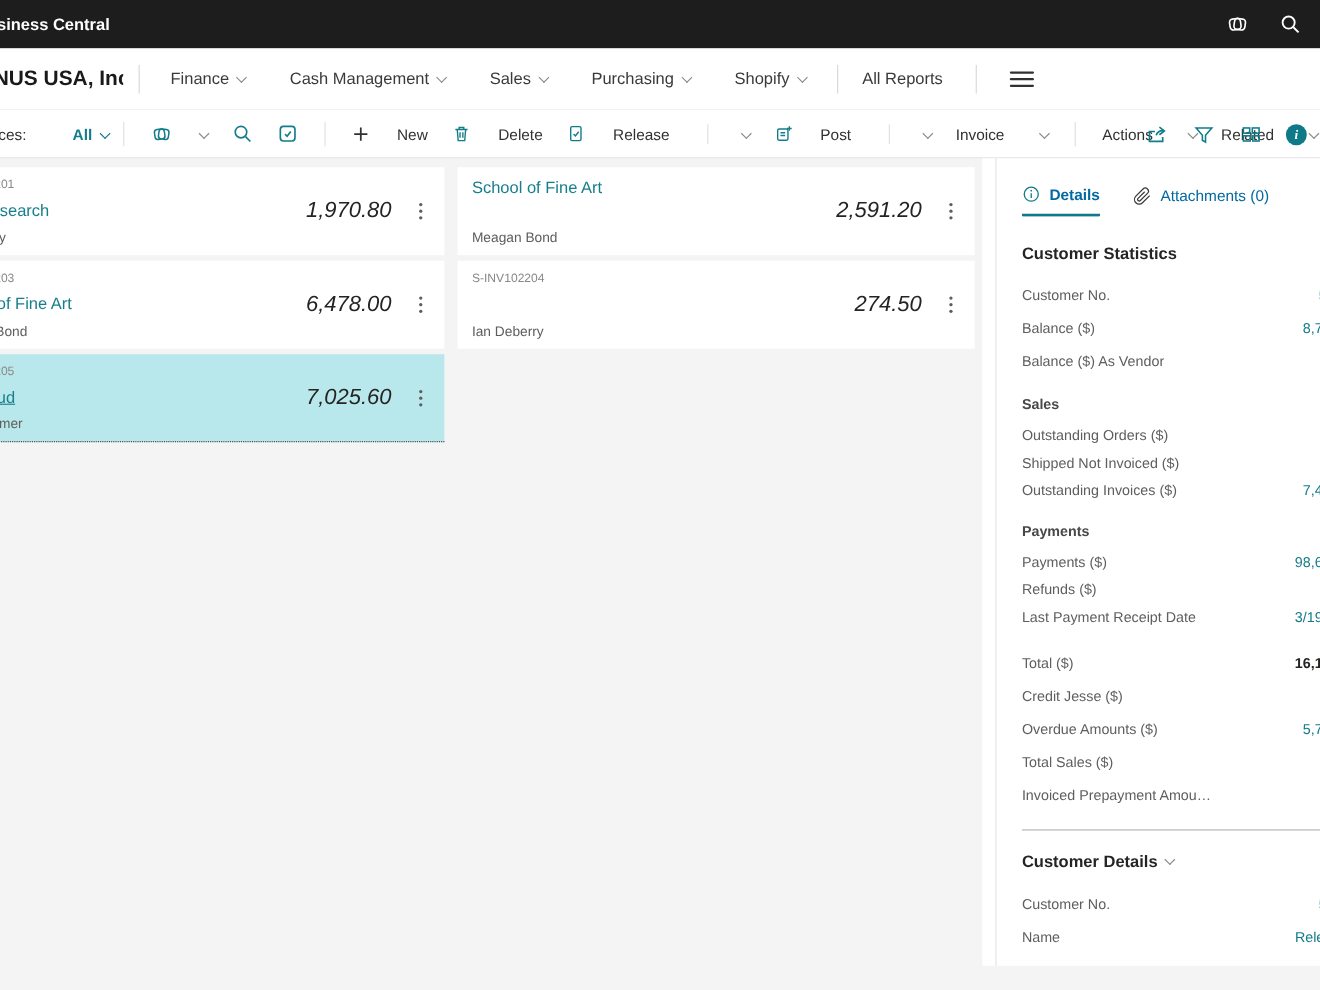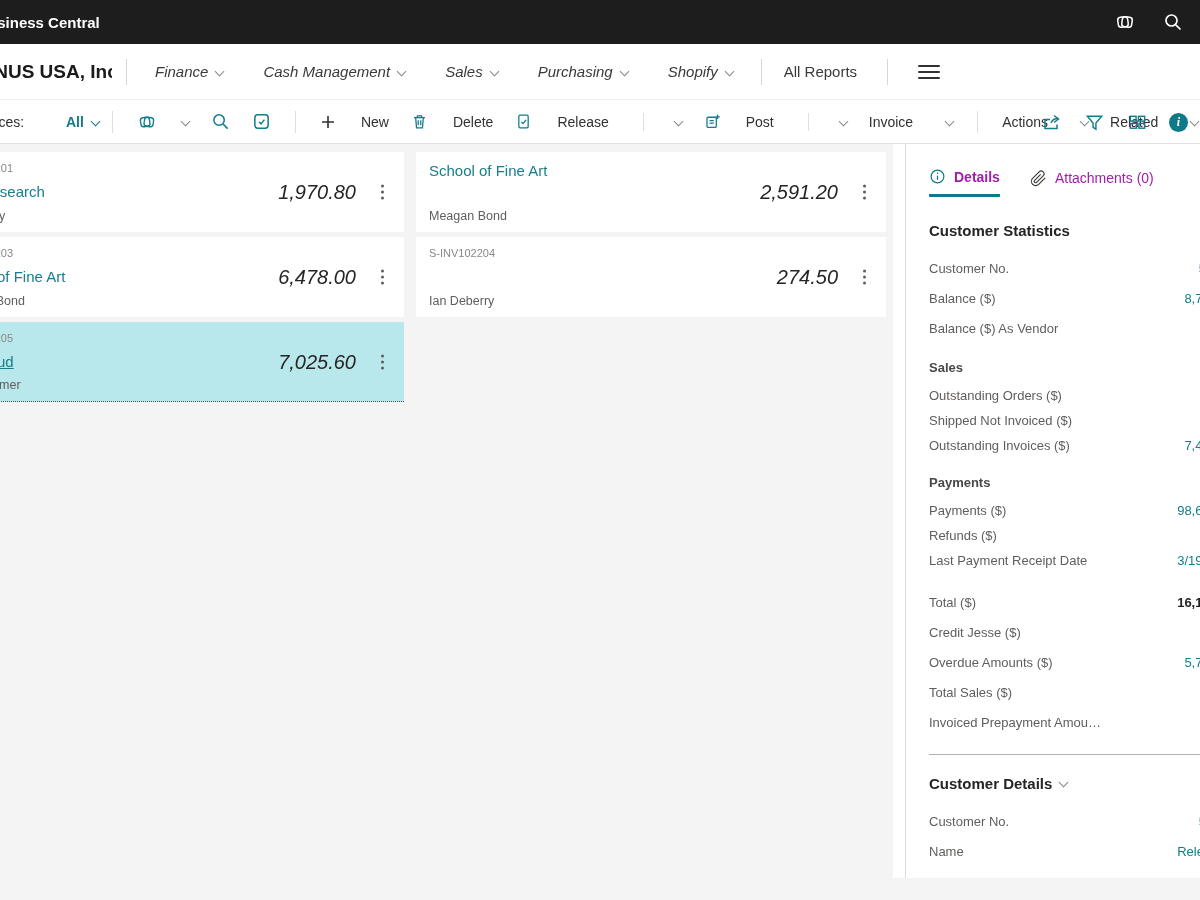--- a/index.html
+++ b/index.html
@@ -13,21 +13,21 @@
   .topbar-title { color:#fff; font-size:15px; font-weight:700; white-space:nowrap; margin-left:-127px; }
   .topbar-icons { position:absolute; right:16px; top:0; height:44px; display:flex; gap:26px; align-items:center; }
   .tb-icon { width:22px; height:22px; display:flex; align-items:center; justify-content:center; cursor:pointer; }
 
   
   .navrow { position:absolute; left:0; top:44px; width:1200px; height:56px; background:#fff;
             display:flex; align-items:center; border-bottom:1px solid #f0f0f0; }
   .company-clip { overflow:hidden; width:112px; height:56px; display:flex; align-items:center; flex:none; }
   .company { font-size:19px; font-weight:700; color:#1b1a19; white-space:nowrap; margin-left:-48px; }
   .vdiv { width:1px; height:26px; background:#d8d6d4; margin:0 14px; flex:none; }
-  .nav-items { display:flex; align-items:flex-start; gap:40px; margin-left:14px;font-style:italic; }
+  .nav-items { display:flex; align-items:flex-start; gap:40px; margin-left:14px; }
   .nav-item { font-size:15px; color:#3b3a39; cursor:pointer; white-space:nowrap; }
   .chev { display:inline-block; width:7px; height:7px; border-right:1.5px solid #8a8886;
           border-bottom:1.5px solid #8a8886; transform:rotate(45deg); margin-left:8px;
           vertical-align:2px; }
   .chev.t { border-color:#127c8a; }
   .hamburger { width:22px; height:14px; display:flex; flex-direction:column; justify-content:space-between; cursor:pointer; }
   .hamburger i { height:2px; background:#323130; border-radius:1px; }
 
   
   .toolbar { position:absolute; left:0; top:100px; width:1200px; height:44px; background:#fff;
@@ -61,21 +61,21 @@
   .kebab i { width:3px; height:3px; border-radius:50%; background:#5f5d5b; }
   .card.selected { background:#b9e8ec; border-bottom:1px dotted #4f4d4b; }
   .card.selected .cname { text-decoration:underline; }
 
   
   .gutter { position:absolute; left:893px; top:144px; width:13px; height:734px; background:#fff;
             border-right:1px solid #dcdbda; }
   .pane { position:absolute; left:906px; top:144px; width:340px; height:734px; background:#fff;
           padding:24px 0 0 23px; overflow:hidden; }
   .tabs { display:flex; gap:30px; align-items:center; }
-  .tab { display:flex; gap:8px; align-items:center; cursor:pointer; font-size:14px; color:#a21caf; padding-bottom:9px; }
+  .tab { display:flex; gap:8px; align-items:center; cursor:pointer; font-size:14px; color:#0369a1; padding-bottom:9px; }
   .tab.active { font-weight:700; border-bottom:3px solid #0e7a87; border-radius:0 0 1px 1px; }
   .pane h2 { font-size:15px; font-weight:700; color:#252423; margin-top:25px; }
   .prow { display:flex; align-items:center; width:306px; height:30px; }
   .prow.compact { height:25px; }
   .plabel { font-size:13px; color:#605e5c; max-width:178px; overflow:hidden;
             text-overflow:ellipsis; white-space:nowrap; }
   .pval { margin-left:auto; font-size:13px; color:#127c8a; white-space:nowrap; cursor:pointer; }
   .pval.bold { color:#252423; font-weight:700; cursor:default; }
   .psection { font-size:13px; font-weight:700; color:#494847; margin-top:17px; height:23px;
               display:flex; align-items:flex-start; }

